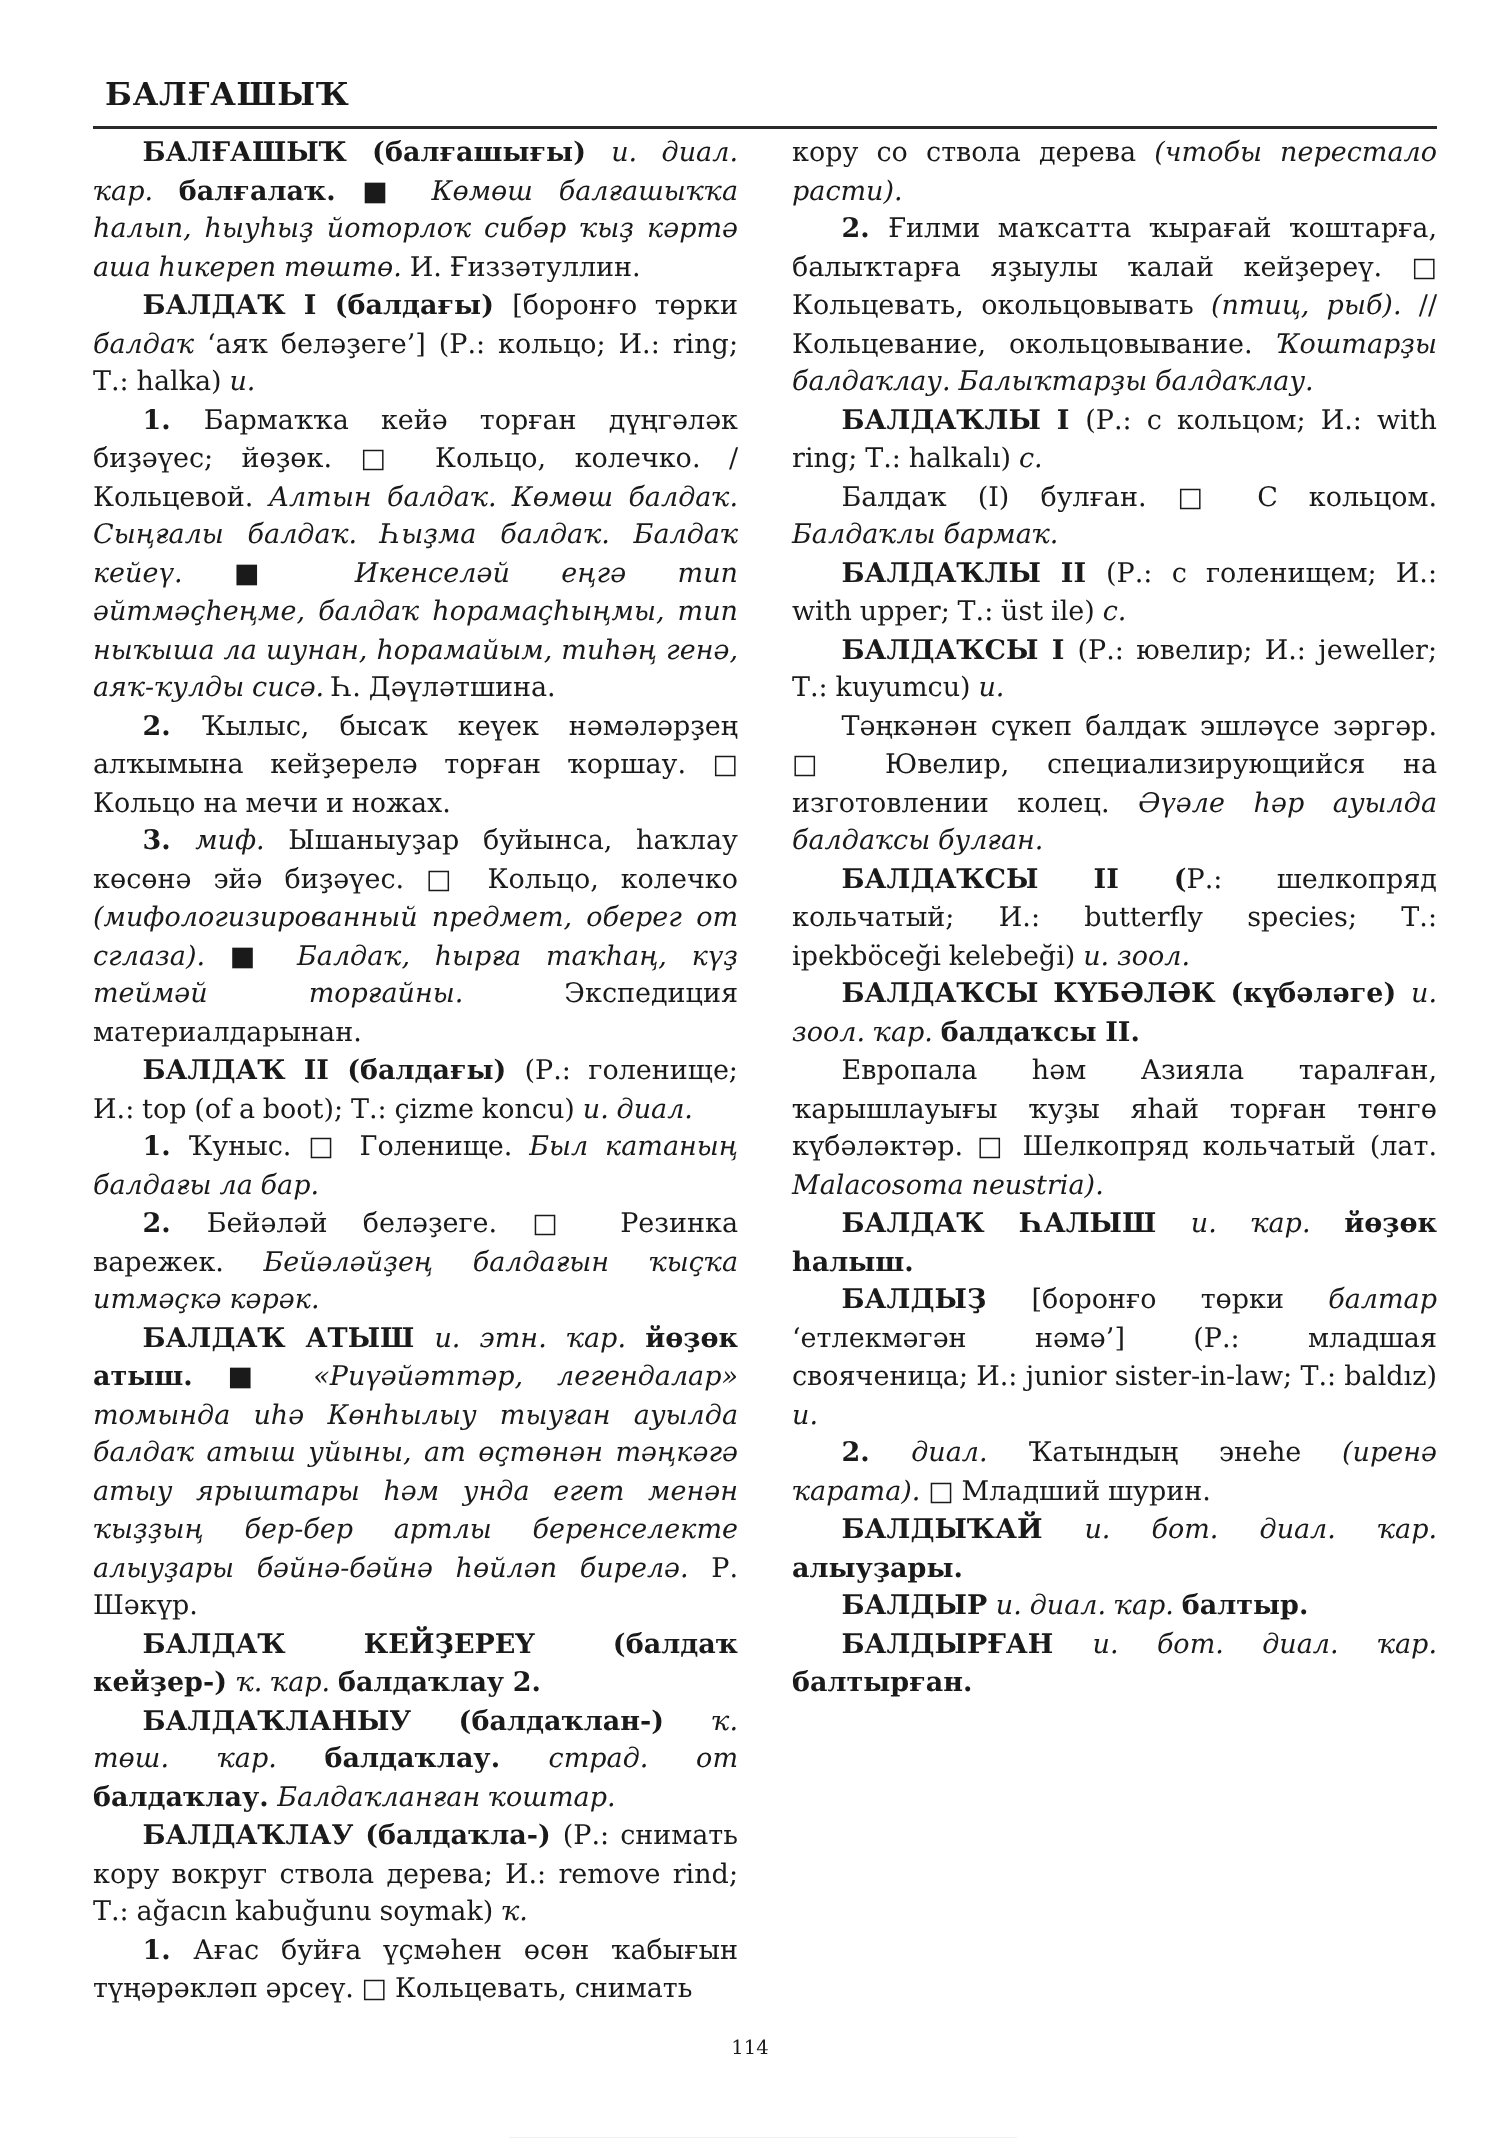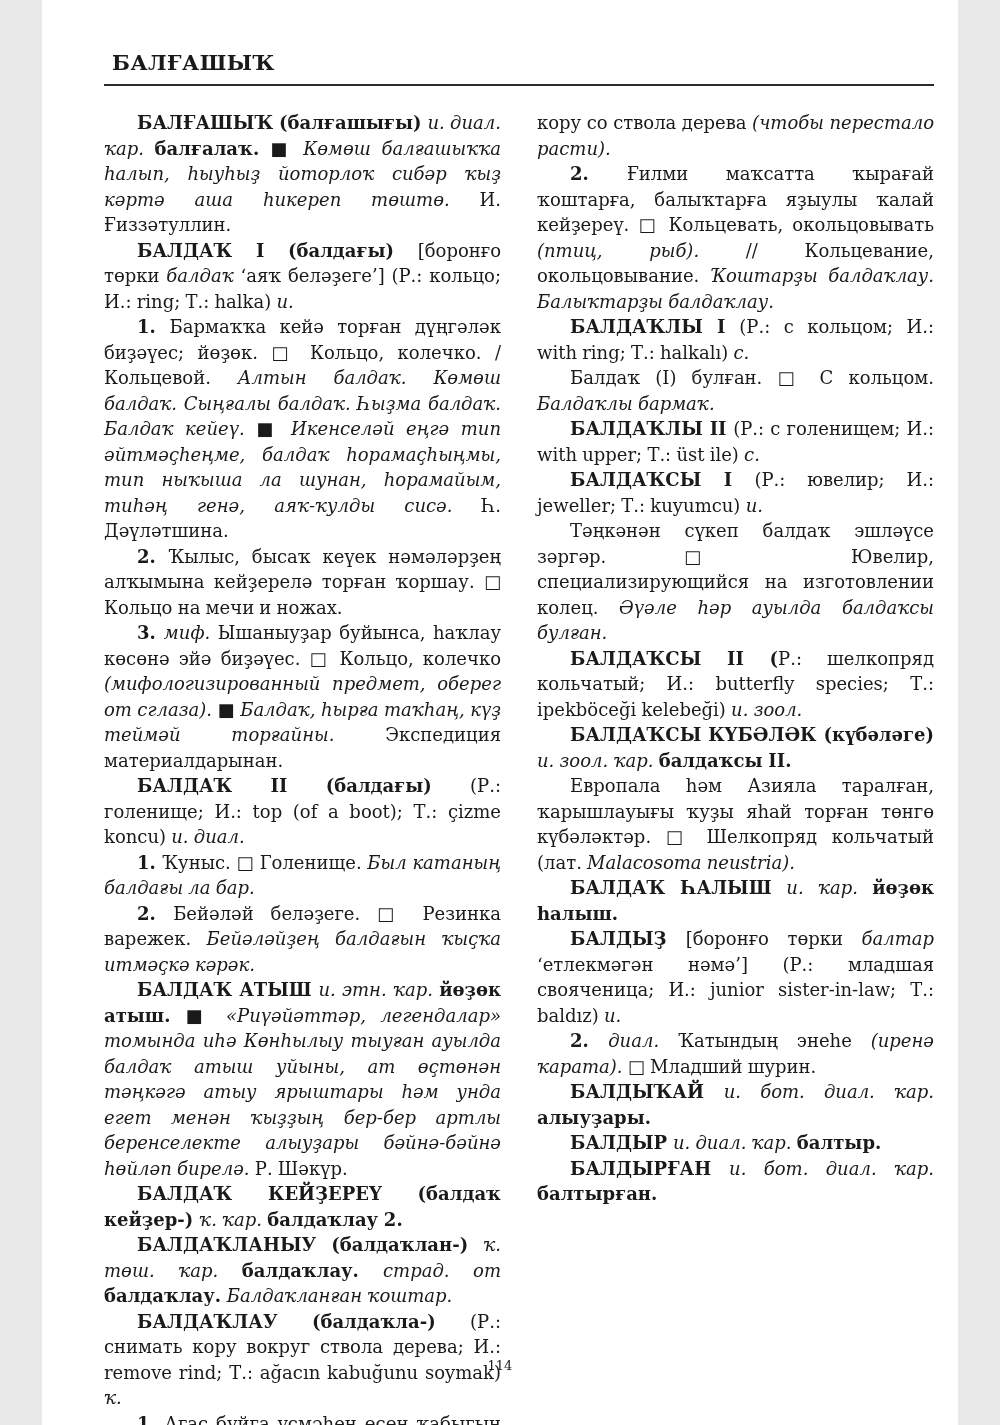--- a/index.html
+++ b/index.html
@@ -1,42 +1,42 @@
 <!DOCTYPE html>
 <html><head>
 <meta charset="utf-8">
 <style>
   html, body { margin: 0; padding: 0; background: #e8e8e8; }
   .page {
     position: relative;
-    width: 916px;
+    width: 1000px;
     height: 1425px;
     margin: 0 auto;
     background: #ffffff;
     color: #1a1a1a;
     font-family: "DejaVu Serif", "Liberation Serif", serif;
     box-sizing: border-box;
-    padding: 50px 24px 0 62px;
+    padding: 50px 42px 0 62px;
     overflow: hidden;
   }
   .running-head {
     font-weight: 700;
     font-size: 21px;
     letter-spacing: 0.5px;
     padding-left: 8px;
   }
   .header-rule {
     border: none;
     border-top: 2.5px solid #2a2a2a;
     margin: 9px 0 0 0;
   }
   .columns {
     display: flex;
     gap: 36px;
-    margin-top: 24px;
+    margin-top: 3px;
     justify-content: space-between;
   }
   .col {
     flex: 1 1 0;
     min-width: 0;
   }
   .para {
     margin: 0;
     text-indent: 33px;
     text-align: justify;

